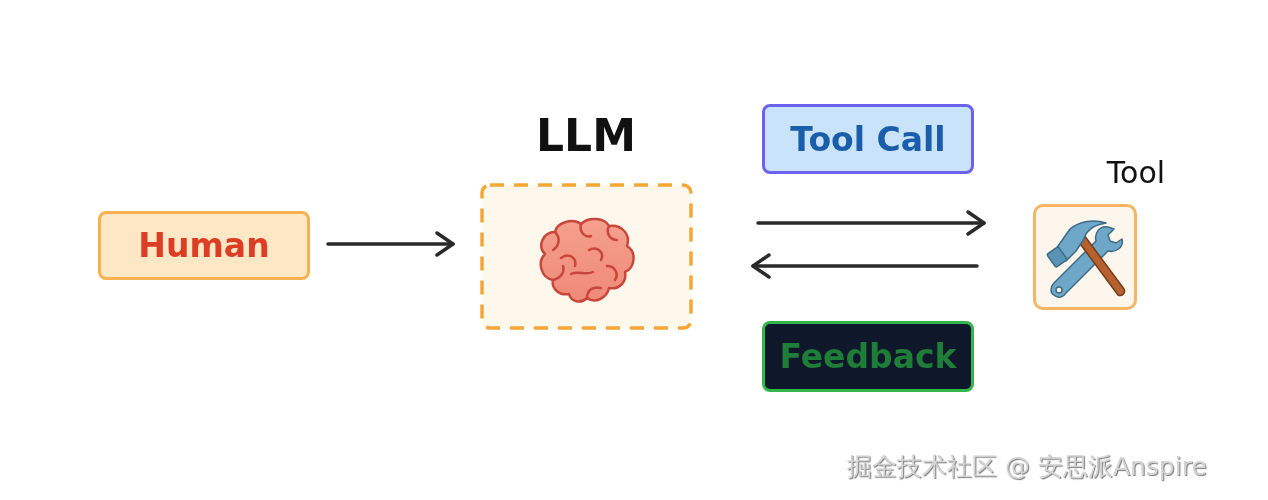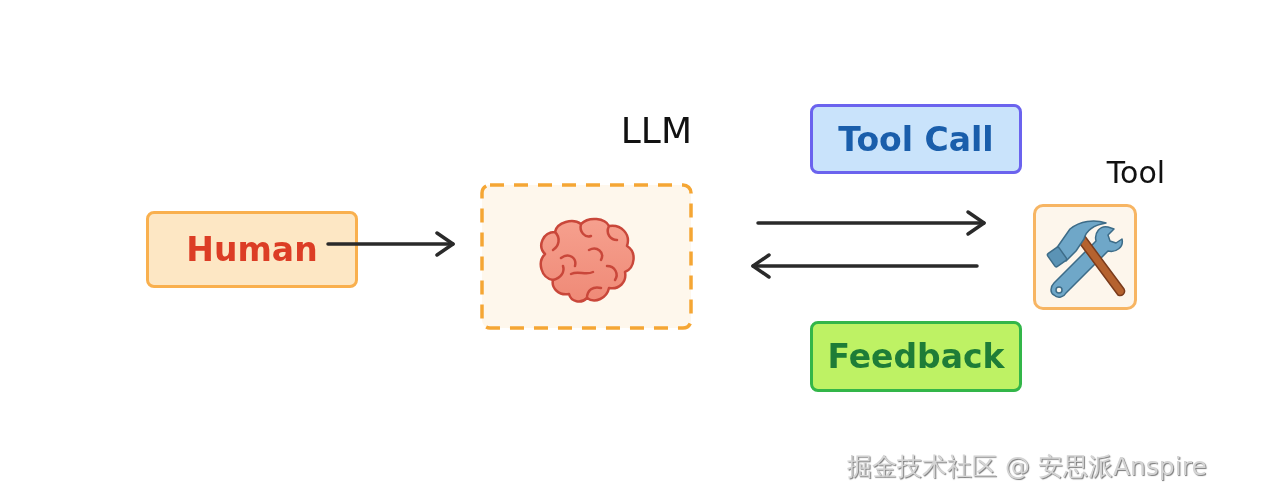--- a/index.html
+++ b/index.html
@@ -5,42 +5,42 @@
     html, body { margin: 0; padding: 0; }
     body {
       width: 1268px; height: 500px; position: relative; overflow: hidden;
       background: #ffffff;
       font-family: "DejaVu Sans", sans-serif;
     }
     .abs { position: absolute; }
     .box {
       position: absolute; box-sizing: border-box;
       display: flex; align-items: center; justify-content: center;
-      border-radius: 8px; font-weight: bold; margin-left: 48px;
+      border-radius: 8px; font-weight: bold;
     }
     #human-box {
-      left: 98px; top: 211px; width: 212px; height: 77px;
+      left: 98px; top: 211px; width: 212px; height: 69px;
       background: #fde7c4; border: 3px solid #f9b04e;
       color: #dc3d25; font-size: 33px;
     }
     #llm-label {
-      left: 480px; top: 110px; width: 212px; text-align: right;
-      font-size: 36px; color: #111; font-weight: normal;
+      left: 480px; top: 110px; width: 212px; text-align: center;
+      font-size: 44px; color: #111; font-weight: bold;
     }
     #llm-box {
       left: 480px; top: 183px; width: 213px; height: 147px;
     }
     #toolcall-box {
       left: 762px; top: 104px; width: 212px; height: 70px;
       background: #c9e3fb; border: 3px solid #6b63ee;
       color: #1a5eab; font-size: 33px;
     }
     #feedback-box {
       left: 762px; top: 321px; width: 212px; height: 71px;
-      background: #bef264; border: 3px solid #33b649;
+      background: #0f172a; border: 3px solid #33b649;
       color: #1e7d37; font-size: 33px;
     }
     #tool-label {
       left: 1082px; top: 155px; width: 108px; text-align: center;
       font-size: 30px; color: #111;
     }
     #tool-box {
       left: 1033px; top: 204px; width: 104px; height: 106px;
       background: #fdf6ec; border: 3px solid #f7b563; border-radius: 10px;
       box-sizing: border-box;

